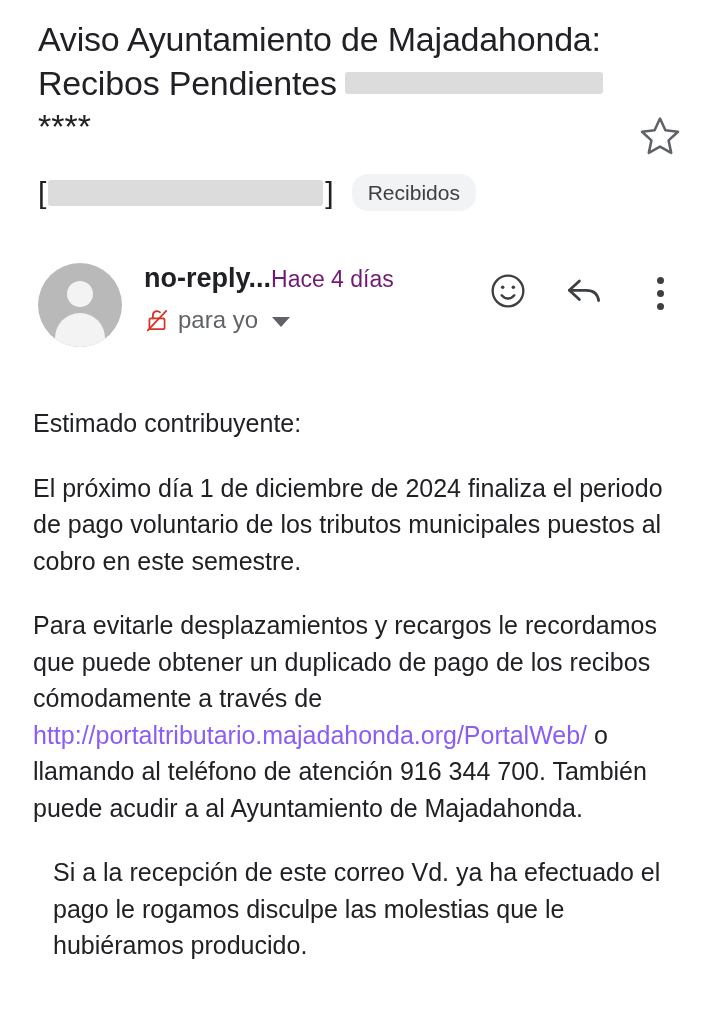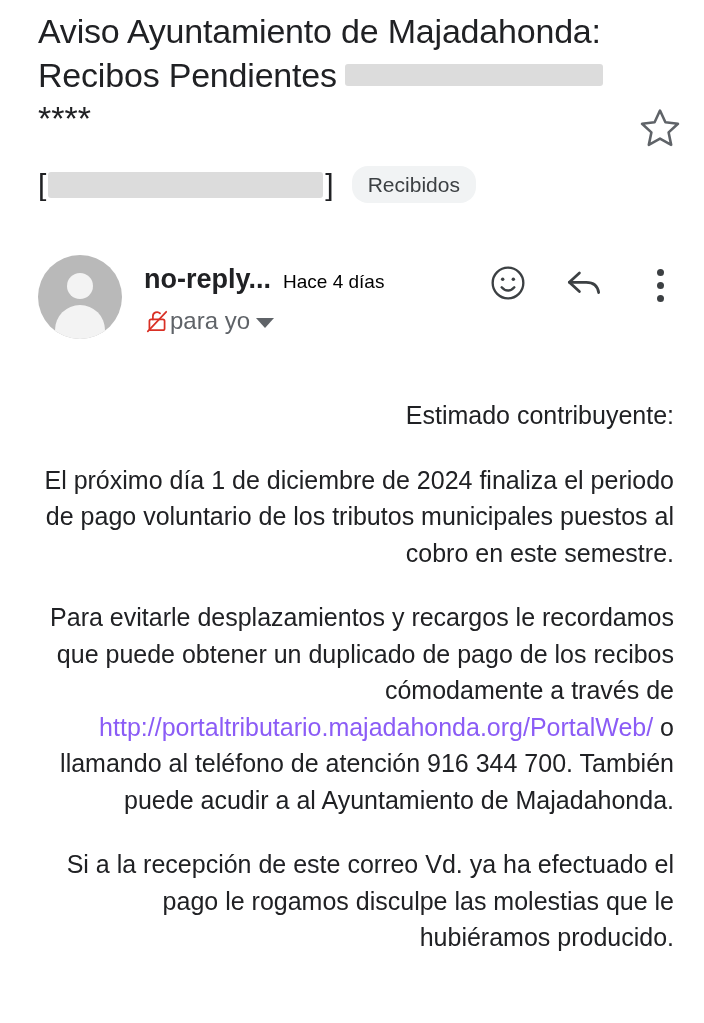--- a/index.html
+++ b/index.html
@@ -20,21 +20,21 @@
     height: 1023px;
     position: relative;
     background: #ffffff;
     box-sizing: border-box;
   }
 
   
   .subject-row {
     display: flex;
     align-items: flex-start;
-    padding: 10px 18px 0 38px;
+    padding: 18px 18px 0 38px;
     box-sizing: border-box;
   }
   .subject-col {
     flex: 1 1 auto;
     min-width: 0;
   }
   .subject {
     font-size: 34px;
     line-height: 1.28;
     font-weight: 400;
@@ -142,38 +142,36 @@
   }
   .sender-meta {
     flex: 1 1 auto;
     min-width: 0;
     padding-left: 22px;
     padding-top: 4px;
   }
   .sender-line1 {
     display: flex;
     align-items: baseline;
-    gap: 12px;
-    margin-top: 9px;
   }
   .sender-name {
     font-size: 27px;
     font-weight: 700;
     color: #202124;
     white-space: nowrap;
   }
   .sender-date {
-    font-size: 19px;
-    color: #000000;
+    font-size: 23px;
+    color: #701a75;
     white-space: nowrap;
   }
   .sender-line2 {
     display: flex;
     align-items: center;
-    gap: 0;
+    gap: 8px;
     margin-top: 12px;
   }
   .nolock-icon {
     width: 26px;
     height: 28px;
     display: inline-block;
     position: relative;
   }
   .recipient {
     font-size: 24px;
@@ -211,23 +209,22 @@
   .kebab i {
     display: block;
     width: 7px;
     height: 7px;
     border-radius: 50%;
     background: #3c4043;
   }
 
   
   .body-wrap {
-    padding: 58px 30px 0 33px;
-    box-sizing: border-box;
-    text-align: right;
+    padding: 58px 16px 0 33px;
+    box-sizing: border-box;
   }
   .para {
     font-size: 25px;
     line-height: 1.46;
     color: #202124;
     margin: 0 0 28px 0;
     word-wrap: break-word;
   }
   .para.last { margin-bottom: 0; margin-left: 20px; }
   .link {

